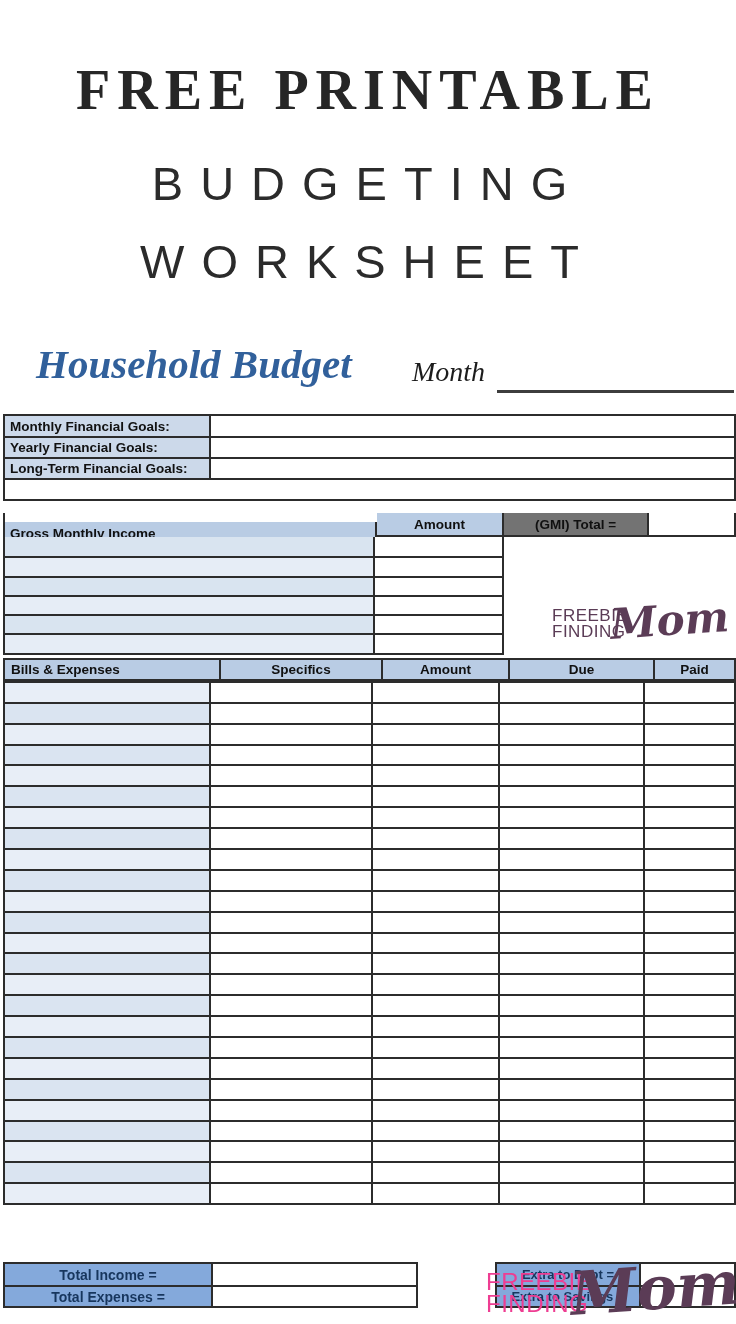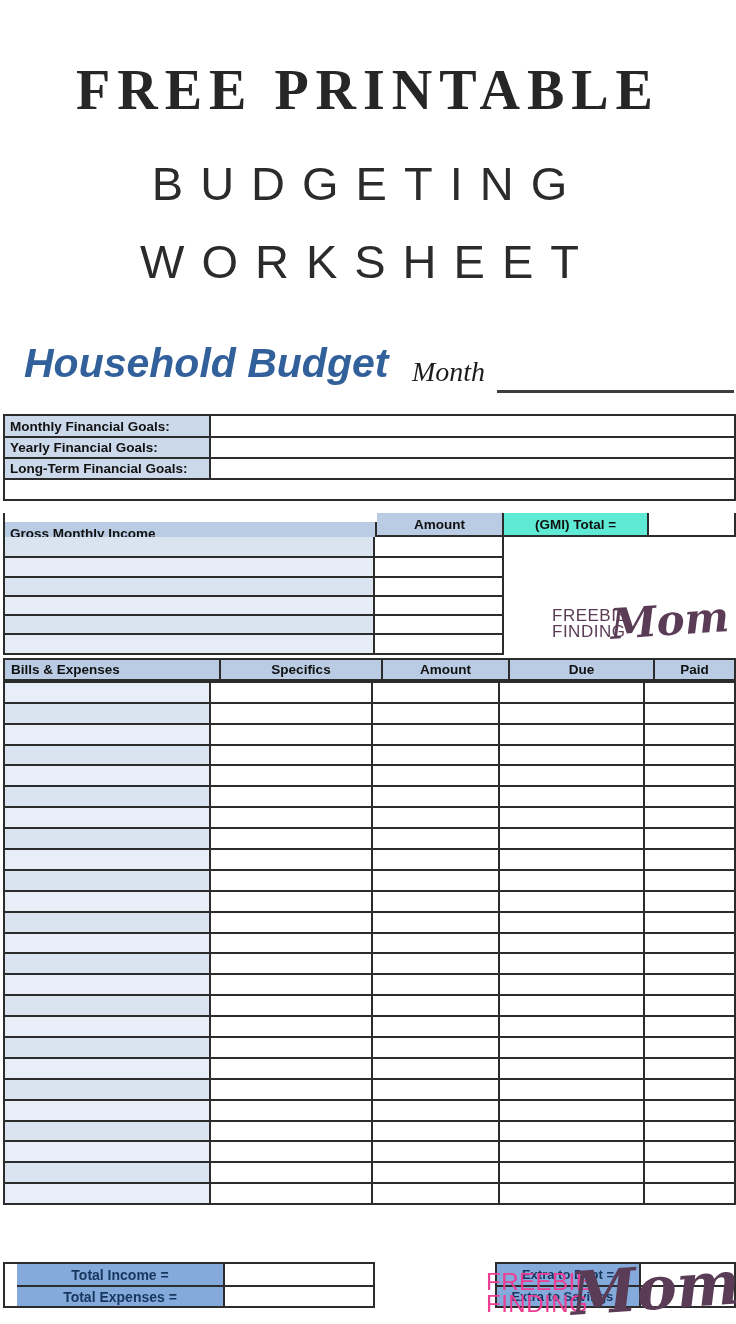--- a/index.html
+++ b/index.html
@@ -8,22 +8,22 @@
 
   
   .banner{position:absolute;left:0;top:0;width:736px;height:330px;text-align:center;}
   .banner-l1{margin-top:58px;font-family:"Liberation Serif",serif;font-weight:bold;
              font-size:56px;letter-spacing:7px;color:#262626;}
   .banner-l2{margin-top:34px;font-size:47px;letter-spacing:17px;color:#2b2b2b;font-weight:400;}
   .banner-l3{margin-top:23px;font-size:47px;letter-spacing:17px;color:#2b2b2b;font-weight:400;}
 
   
   .sheet{position:absolute;left:0;top:330px;width:736px;height:994px;background:#fff;}
-  .sheet-title{position:absolute;left:24px;top:10px;margin:0;
-               font-family:Liberation Sans, sans-serif;font-style:italic;font-weight:bold;
+  .sheet-title{position:absolute;left:36px;top:10px;margin:0;
+               font-family:Liberation Serif, serif;font-style:italic;font-weight:bold;
                font-size:41px;color:#31609b;}
   .month-label{position:absolute;left:412px;top:26px;
                font-family:"Liberation Serif",serif;font-style:italic;font-size:28px;color:#1c1c1c;}
   .month-line{position:absolute;left:497px;top:60px;width:237px;height:3px;background:#3d3d3d;}
 
   .tbl{position:absolute;box-sizing:border-box;border:2px solid #2c2c2c;background:#fff;}
   .tbl *{box-sizing:border-box;}
   .row{display:flex;border-top:2px solid #2c2c2c;}
   .row:first-child{border-top:none;}
   .cell{height:100%;}
@@ -37,21 +37,21 @@
   .goals .row:first-child{height:20px;}
   .goals-label{width:206px;background:#ccd9ea;border-right:2px solid #2c2c2c;}
   .goals-value{flex:1;background:#fff;}
 
   
   .income{position:absolute;left:3px;top:183px;width:733px;}
   .income *{box-sizing:border-box;}
   .income-header{display:flex;width:733px;height:24px;border:2px solid #2c2c2c;background:#fff;}
   .ih-label{width:372px;background:#b9cce4;border-right:2px solid #2c2c2c;margin-top:9px;}
   .ih-amount{width:127px;background:#b9cce4;border-right:2px solid #2c2c2c;}
-  .ih-gmi{width:145px;background:#5eead4;border-right:2px solid #2c2c2c;}
+  .ih-gmi{width:145px;background:#737373;border-right:2px solid #2c2c2c;}
   .ih-total{flex:1;background:#fff;}
   .income-body{width:501px;border:2px solid #2c2c2c;border-top:none;background:#fff;}
   .income-body .row{height:19.3px;}
   .inc-label{width:370px;border-right:2px solid #2c2c2c;}
   .income-body .row:nth-child(odd) .inc-label{background:#d9e4f0;}
   .income-body .row:nth-child(even) .inc-label{background:#e6edf6;}
   .inc-amount{flex:1;background:#fff;}
 
   
   .bills{left:3px;top:328px;width:733px;}
@@ -64,21 +64,21 @@
   .bills .row{height:20.9px;}
   .b-cat{width:206px;border-right:2px solid #2c2c2c;}
   .bills .row:nth-child(odd) .b-cat{background:#dae4f1;}
   .bills .row:nth-child(even) .b-cat{background:#e8eef7;}
   .b-spec{width:162px;background:#fff;border-right:2px solid #2c2c2c;}
   .b-amt{width:127px;background:#fff;border-right:2px solid #2c2c2c;}
   .b-due{width:145px;background:#fff;border-right:2px solid #2c2c2c;}
   .b-paid{flex:1;background:#fff;}
 
   
-  .totals-left{left:3px;top:932px;width:372px;padding-left:12px;}
+  .totals-left{left:3px;top:932px;width:415px;}
   .totals-right{left:495px;top:932px;width:241px;}
   .totals-left .row,.totals-right .row{height:21px;}
   .t-label{background:#84a9db;border-right:2px solid #2c2c2c;display:flex;align-items:center;
            justify-content:center;font-weight:bold;font-size:14px;color:#17365d;}
   .totals-left .t-label{width:208px;}
   .totals-right .t-label{width:144px;font-size:13px;}
   .t-value{flex:1;background:#fff;}
 
   
   .logo{position:absolute;}

